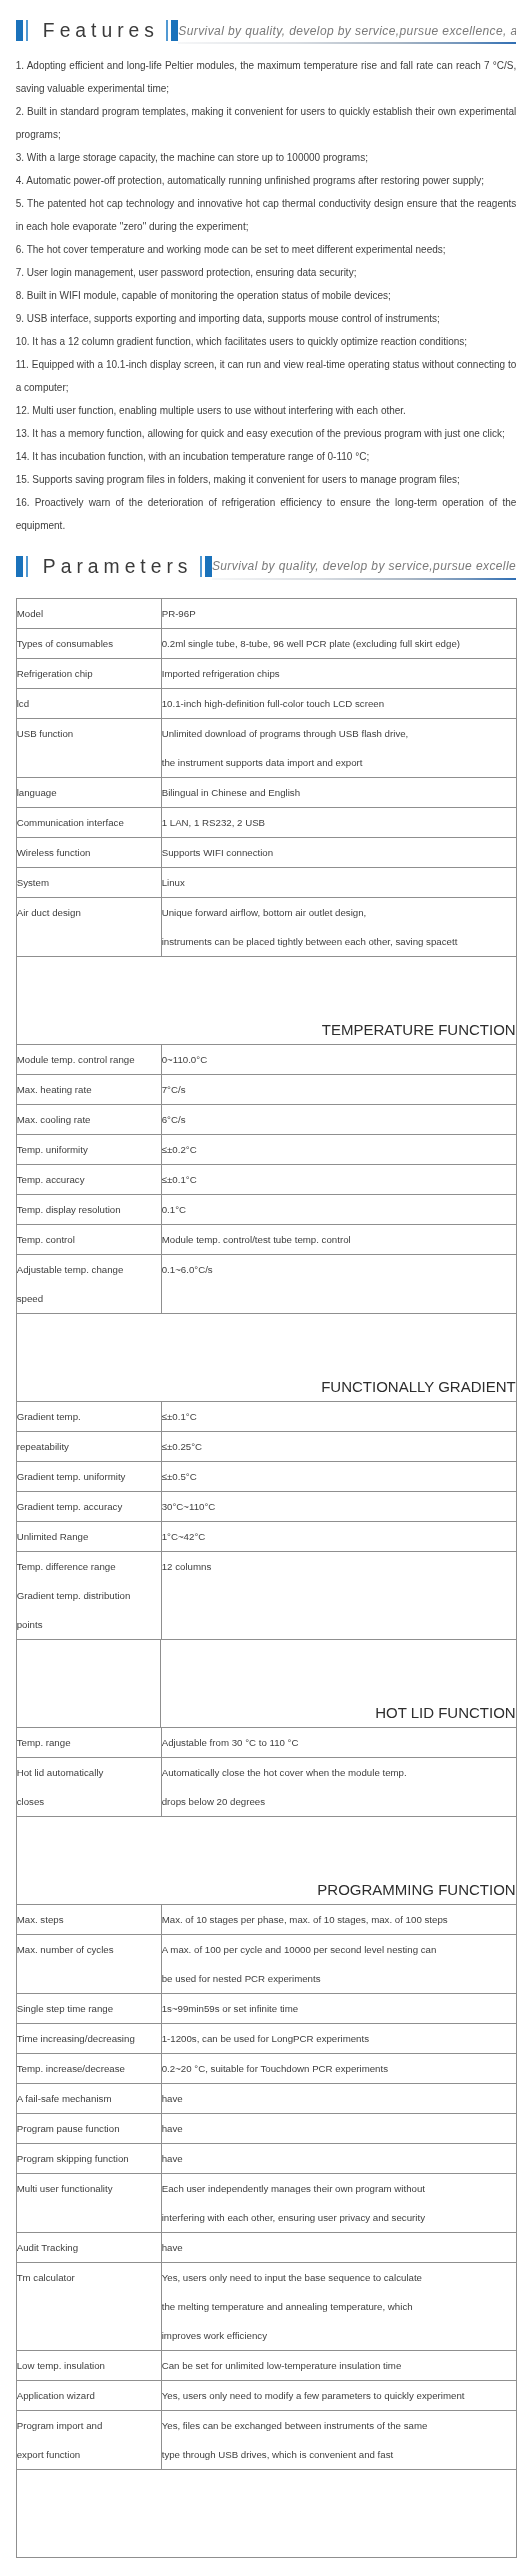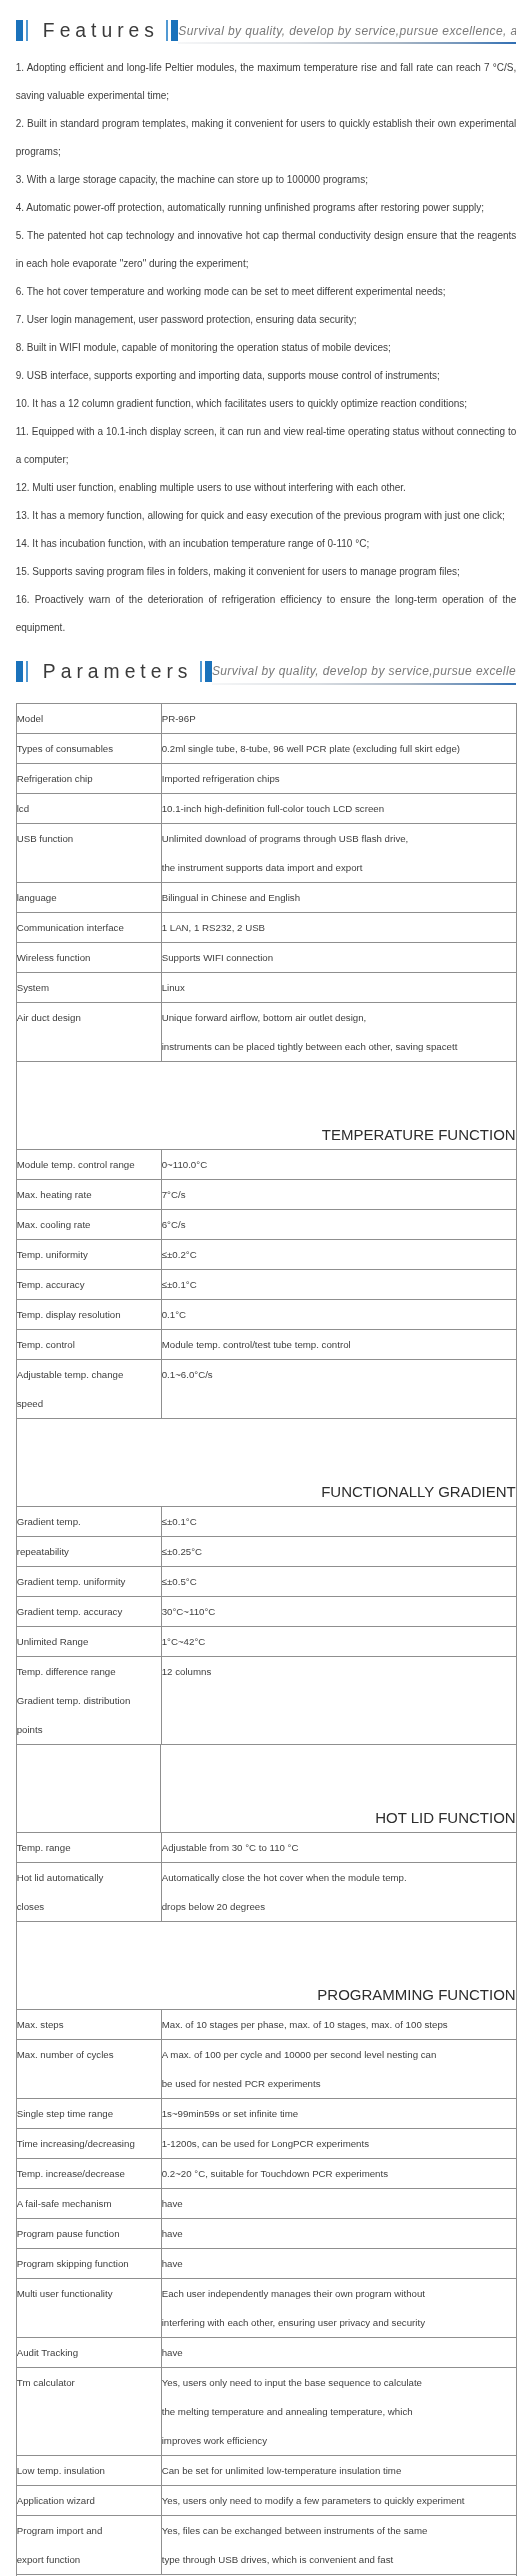--- a/index.html
+++ b/index.html
@@ -28,21 +28,21 @@
     white-space:nowrap;overflow:hidden;
   }
   .grad-line{
     height:2.1px;width:100%;
     background:linear-gradient(90deg,#f6f7f8 0%,#d9dde2 35%,#a9b6c4 65%,#6f93bb 85%,var(--grad-end,#2f6eb3) 100%);
   }
 
   
   .features{margin:0 0 18.6px 0;}
   .features p{
-    margin:0;font-size:10px;line-height:28px;color:var(--text,#3e3e3e);
+    margin:0;font-size:10px;line-height:23px;color:var(--text,#3e3e3e);
     text-align:justify;
   }
 
   
   table.params{
     width:501px;border-collapse:collapse;margin-top:18.6px;
     font-size:9.7px;color:var(--text,#3e3e3e);
     table-layout:fixed;
   }
   table.params td{

